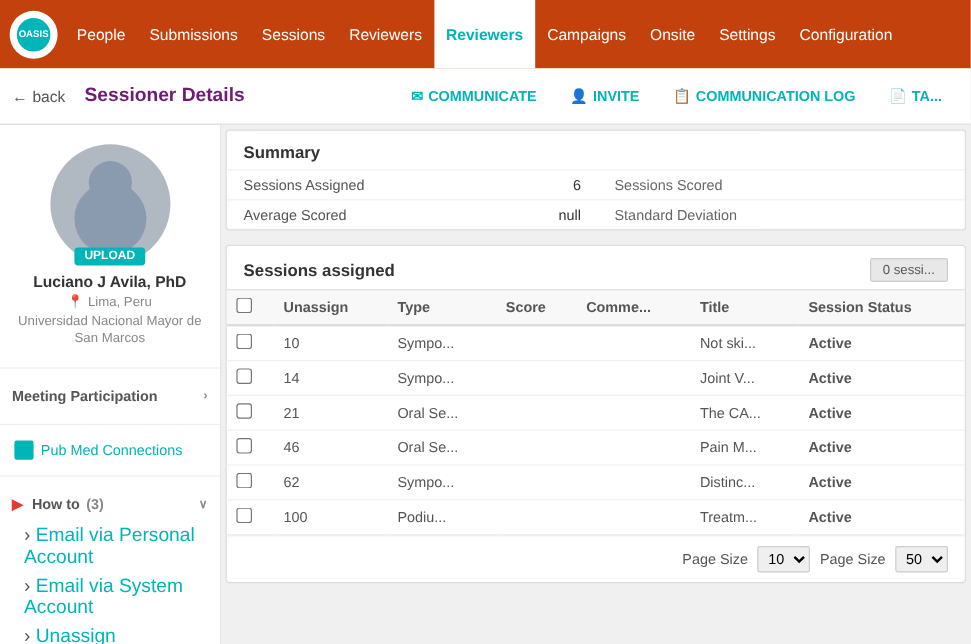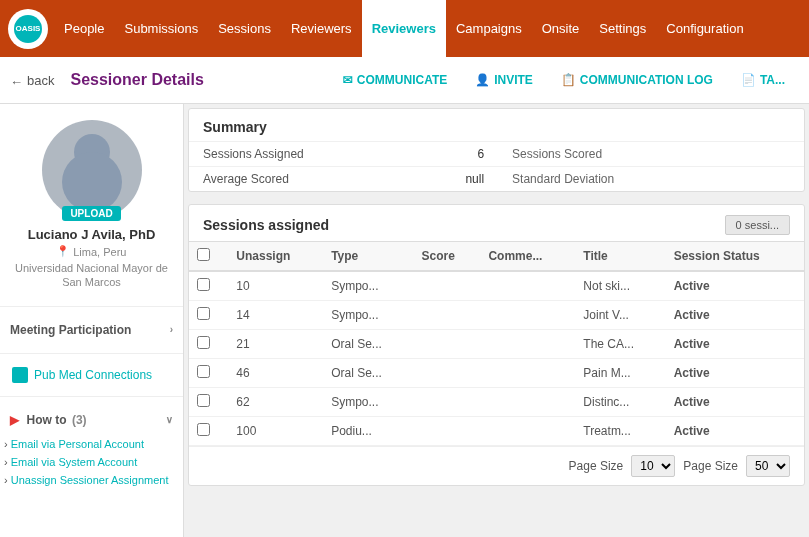--- a/index.html
+++ b/index.html
@@ -162,22 +162,22 @@
       color: #555;
     }
     .sidebar-link {
       padding: 5px 12px;
       display: flex; align-items: center; gap: 6px;
       cursor: pointer;
       font-size: 12px;
       color: #00b5b8;
     }
     .sidebar-sub-link {
-      padding: 3px 14px 3px 4px;
-      font-size: 11px;
+      padding: 3px 14px 3px 20px;
+      font-size: 16px;
       color: #00b5b8;
       cursor: pointer;
     }
     .chevron { font-size: 10px; color: #888; }
 
     
     .content-area {
       flex: 1;
       overflow-y: auto;
       padding: 4px;

